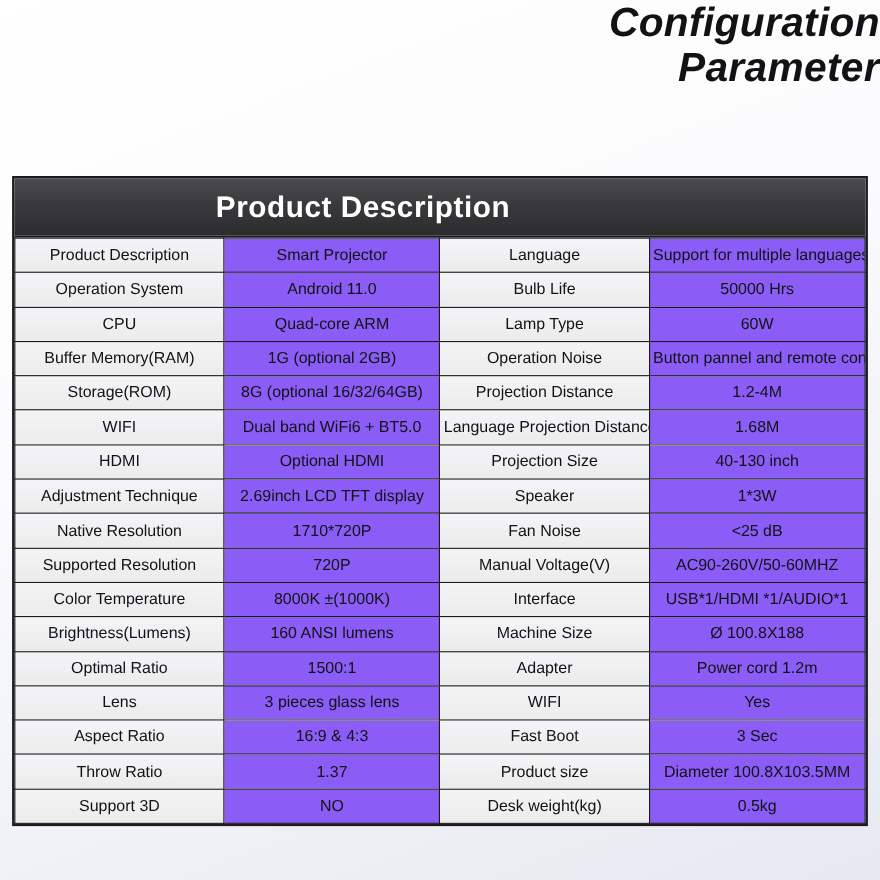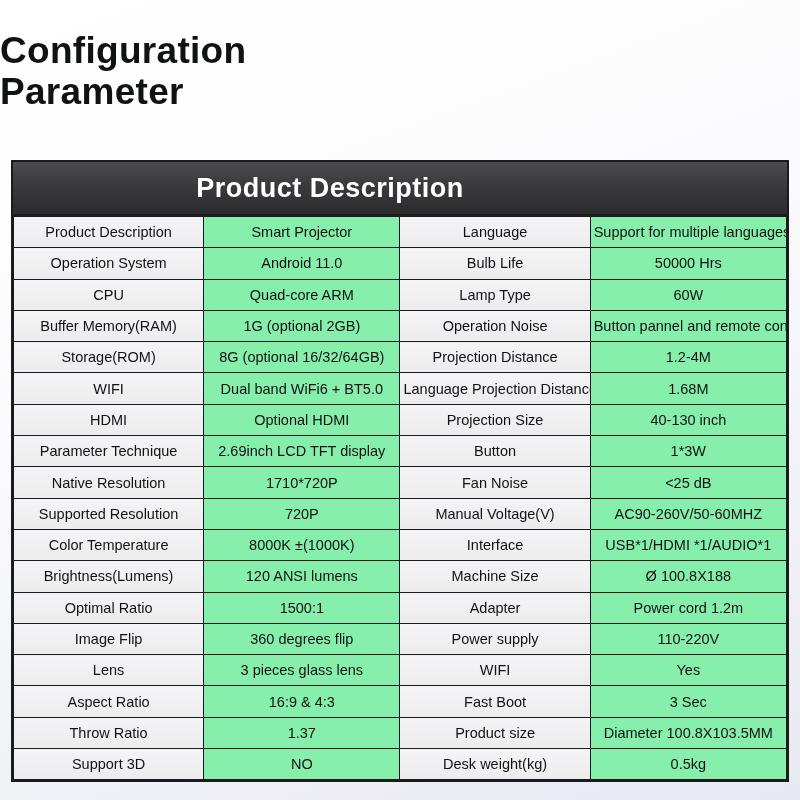--- a/index.html
+++ b/index.html
@@ -14,27 +14,27 @@
     overflow: hidden;
   }
   .page {
     position: relative;
     width: 800px;
     height: 800px;
     background: linear-gradient(160deg, #ffffff 0%, #fbfbfd 40%, #eef0f5 78%, #e6e9f0 100%);
     box-sizing: border-box;
   }
   .page-title {
-    text-align: left;
-    padding-top: 30px;
+    text-align: right;
     color: #111214;
     font-weight: bold;
     font-size: 37px;
     line-height: 1.12;
     letter-spacing: 0.3px;
+    font-style: italic;
   }
   .page-title .line2 {
     display: block;
   }
 
   .table-wrap {
     position: absolute;
     left: 11px;
     top: 160px;
     width: 778px;
@@ -77,21 +77,21 @@
     color: #111214;
     font-size: 14.5px;
     white-space: nowrap;
     overflow: hidden;
   }
   td.k {
     background: linear-gradient(180deg, #f4f4f6 0%, #ececed 100%);
     font-weight: normal;
   }
   td.v {
-    background: #86efac;
+    background: #8b5cf6;
   }
   col.c1 { width: 24.6%; }
   col.c2 { width: 25.4%; }
   col.c3 { width: 24.6%; }
   col.c4 { width: 25.4%; }
 
   .sm { font-size: 12.3px; }
   .xs { font-size: 11.4px; }
 </style>
 </head>
@@ -154,23 +154,23 @@
           <td class="k xs">Language Projection Distance</td>
           <td class="v">1.68M</td>
         </tr>
         <tr>
           <td class="k">HDMI</td>
           <td class="v">Optional HDMI</td>
           <td class="k">Projection Size</td>
           <td class="v">40-130 inch</td>
         </tr>
         <tr>
-          <td class="k">Parameter Technique</td>
+          <td class="k">Adjustment Technique</td>
           <td class="v">2.69inch LCD TFT display</td>
-          <td class="k">Button</td>
+          <td class="k">Speaker</td>
           <td class="v">1*3W</td>
         </tr>
         <tr>
           <td class="k">Native Resolution</td>
           <td class="v">1710*720P</td>
           <td class="k">Fan Noise</td>
           <td class="v">&lt;25 dB</td>
         </tr>
         <tr>
           <td class="k">Supported Resolution</td>
@@ -179,37 +179,31 @@
           <td class="v sm">AC90-260V/50-60MHZ</td>
         </tr>
         <tr>
           <td class="k">Color Temperature</td>
           <td class="v">8000K ±(1000K)</td>
           <td class="k">Interface</td>
           <td class="v sm">USB*1/HDMI *1/AUDIO*1</td>
         </tr>
         <tr>
           <td class="k">Brightness(Lumens)</td>
-          <td class="v">120 ANSI lumens</td>
+          <td class="v">160 ANSI lumens</td>
           <td class="k">Machine Size</td>
           <td class="v">Ø 100.8X188</td>
         </tr>
         <tr>
           <td class="k">Optimal Ratio</td>
           <td class="v">1500:1</td>
           <td class="k">Adapter</td>
           <td class="v">Power cord 1.2m</td>
         </tr>
         <tr>
-          <td class="k">Image Flip</td>
-          <td class="v">360 degrees flip</td>
-          <td class="k">Power supply</td>
-          <td class="v">110-220V</td>
-        </tr>
-        <tr>
           <td class="k">Lens</td>
           <td class="v">3 pieces glass lens</td>
           <td class="k">WIFI</td>
           <td class="v">Yes</td>
         </tr>
         <tr>
           <td class="k">Aspect Ratio</td>
           <td class="v">16:9 &amp; 4:3</td>
           <td class="k">Fast Boot</td>
           <td class="v">3 Sec</td>

